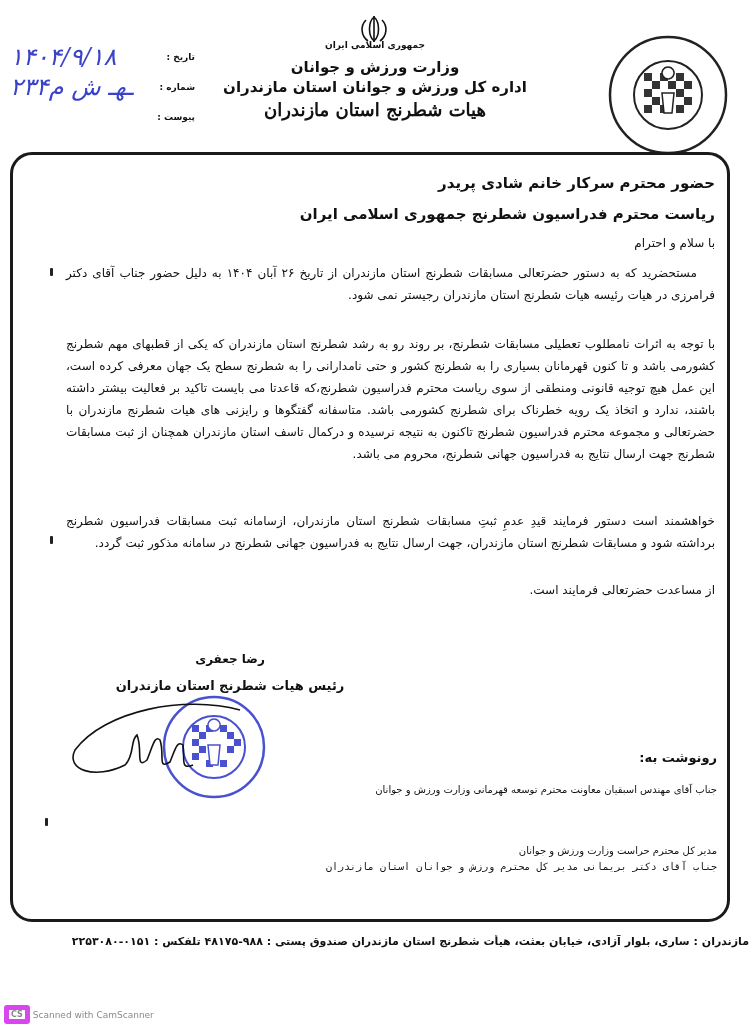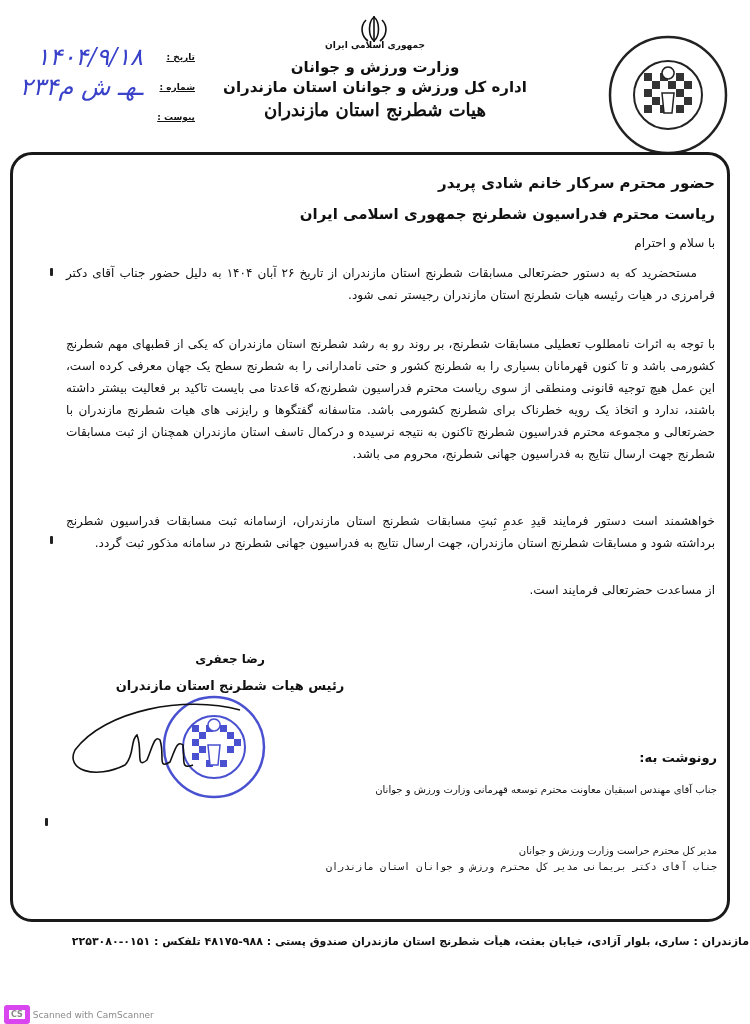--- a/index.html
+++ b/index.html
@@ -14,22 +14,22 @@
   .header-lines { position: absolute; left: 200px; width: 350px; top: 40px; text-align: center; direction: rtl; }
   .hdr-small { font-size: 9px; font-weight: bold; }
   .hdr-ministry { font-size: 15px; font-weight: bold; margin-top: 8px; }
   .hdr-dept { font-size: 15px; font-weight: bold; margin-top: 2px; }
   .hdr-board { font-family: "DejaVu Serif", serif; font-size: 18px; font-weight: bold; margin-top: 3px; }
 
   .stamp-top { position: absolute; left: 606px; top: 33px; width: 124px; height: 124px; }
 
   .meta { position: absolute; left: 10px; top: 42px; width: 185px; direction: rtl; }
   .meta-row { display: flex; align-items: center; height: 30px; }
-  .meta-label { font-size: 9px; font-weight: bold; width: 52px; text-align: right; text-decoration: underline; }
-  .meta-value { font-family: "DejaVu Serif", serif; color: #3a42c9; font-size: 24px; direction: ltr; text-align: right; flex: 1; white-space: nowrap; font-style: italic; }
+  .meta-label { font-size: 9px; font-weight: bold; width: 52px; text-align: right; }
+  .meta-value { font-family: "DejaVu Serif", serif; color: #3a42c9; font-size: 24px; direction: ltr; text-align: left; flex: 1; white-space: nowrap; font-style: italic; }
 
   
   .frame {
     position: absolute; left: 10px; top: 152px; width: 720px; height: 770px;
     border: 3px solid #1a1a1a; border-radius: 22px; box-sizing: border-box;
   }
 
   .body-text { position: absolute; left: 66px; right: 35px; direction: rtl; text-align: justify; }
   .addr1 { top: 174px; font-size: 15px; font-weight: bold; }
   .addr2 { top: 205px; font-size: 15px; font-weight: bold; }

